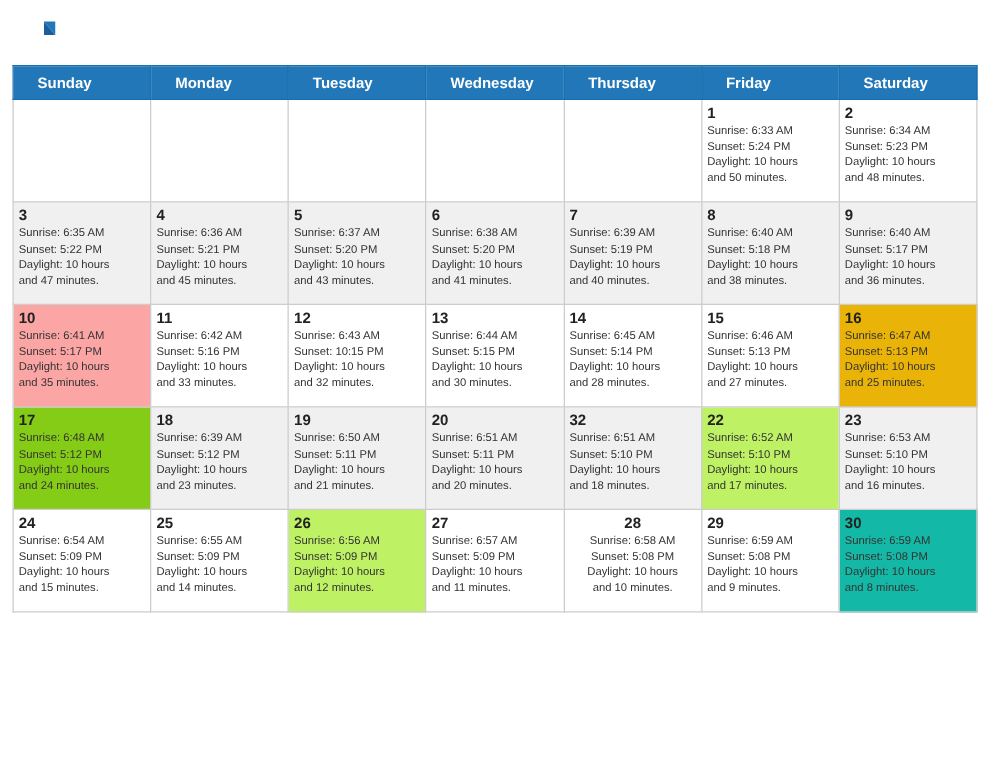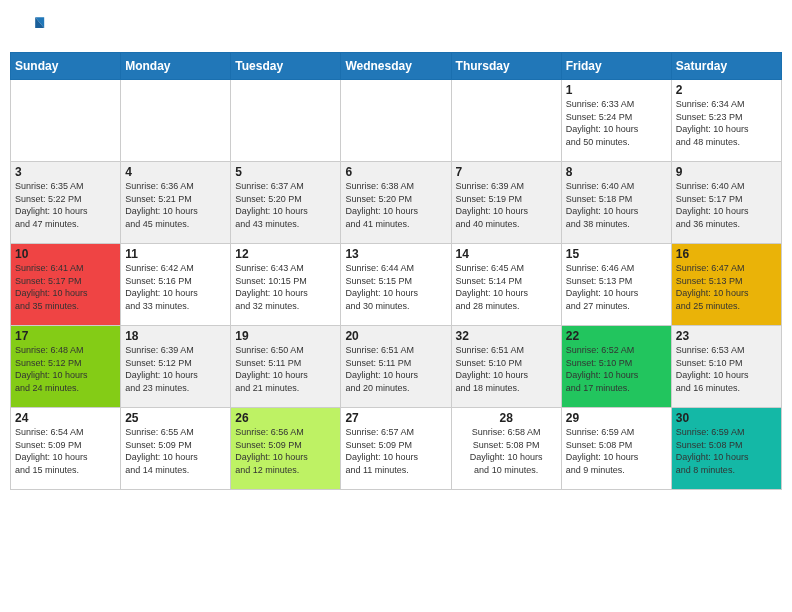--- a/index.html
+++ b/index.html
@@ -49,21 +49,21 @@
     .calendar {
       width: 100%;
       border-collapse: collapse;
       border: 1px solid #ccc;
     }
     .calendar th {
       background: #2177b8;
       color: #fff;
       font-size: 12px;
       font-weight: bold;
-      padding: 6px 4px;
+      padding: 6px 19px;
       border: 1px solid #1a6faf;
       text-align: left;
     }
     .calendar td {
       width: calc(100% / 7);
       vertical-align: top;
       border: 1px solid #ccc;
       padding: 3px 4px;
       font-size: 9.5px;
       color: #222;
@@ -194,21 +194,21 @@
         </td>
         <td style="background: rgb(240, 240, 240);">
           <span class="day-number">9</span>
           <div class="day-info" style="white-space: pre-line;">Sunrise: 6:40 AM
 Sunset: 5:17 PM
 Daylight: 10 hours
 and 36 minutes.</div>
         </td>
       </tr>
       <tr>
-        <td style="background: #ef4444;">
+        <td style="background: #fca5a5;">
           <span class="day-number">10</span>
           <div class="day-info" style="white-space: pre-line;">Sunrise: 6:41 AM
 Sunset: 5:17 PM
 Daylight: 10 hours
 and 35 minutes.</div>
         </td>
         <td style="background: rgb(255, 255, 255);">
           <span class="day-number">11</span>
           <div class="day-info" style="white-space: pre-line;">Sunrise: 6:42 AM
 Sunset: 5:16 PM
@@ -280,21 +280,21 @@
 Daylight: 10 hours
 and 20 minutes.</div>
         </td>
         <td style="background: rgb(240, 240, 240);">
           <span class="day-number">32</span>
           <div class="day-info" style="white-space: pre-line;">Sunrise: 6:51 AM
 Sunset: 5:10 PM
 Daylight: 10 hours
 and 18 minutes.</div>
         </td>
-        <td style="background: #22c55e; margin-top: 36px;">
+        <td style="background: #bef264; margin-top: 36px;">
           <span class="day-number">22</span>
           <div class="day-info" style="white-space: pre-line;">Sunrise: 6:52 AM
 Sunset: 5:10 PM
 Daylight: 10 hours
 and 17 minutes.</div>
         </td>
         <td style="background: rgb(240, 240, 240);">
           <span class="day-number">23</span>
           <div class="day-info" style="white-space: pre-line;">Sunrise: 6:53 AM
 Sunset: 5:10 PM

